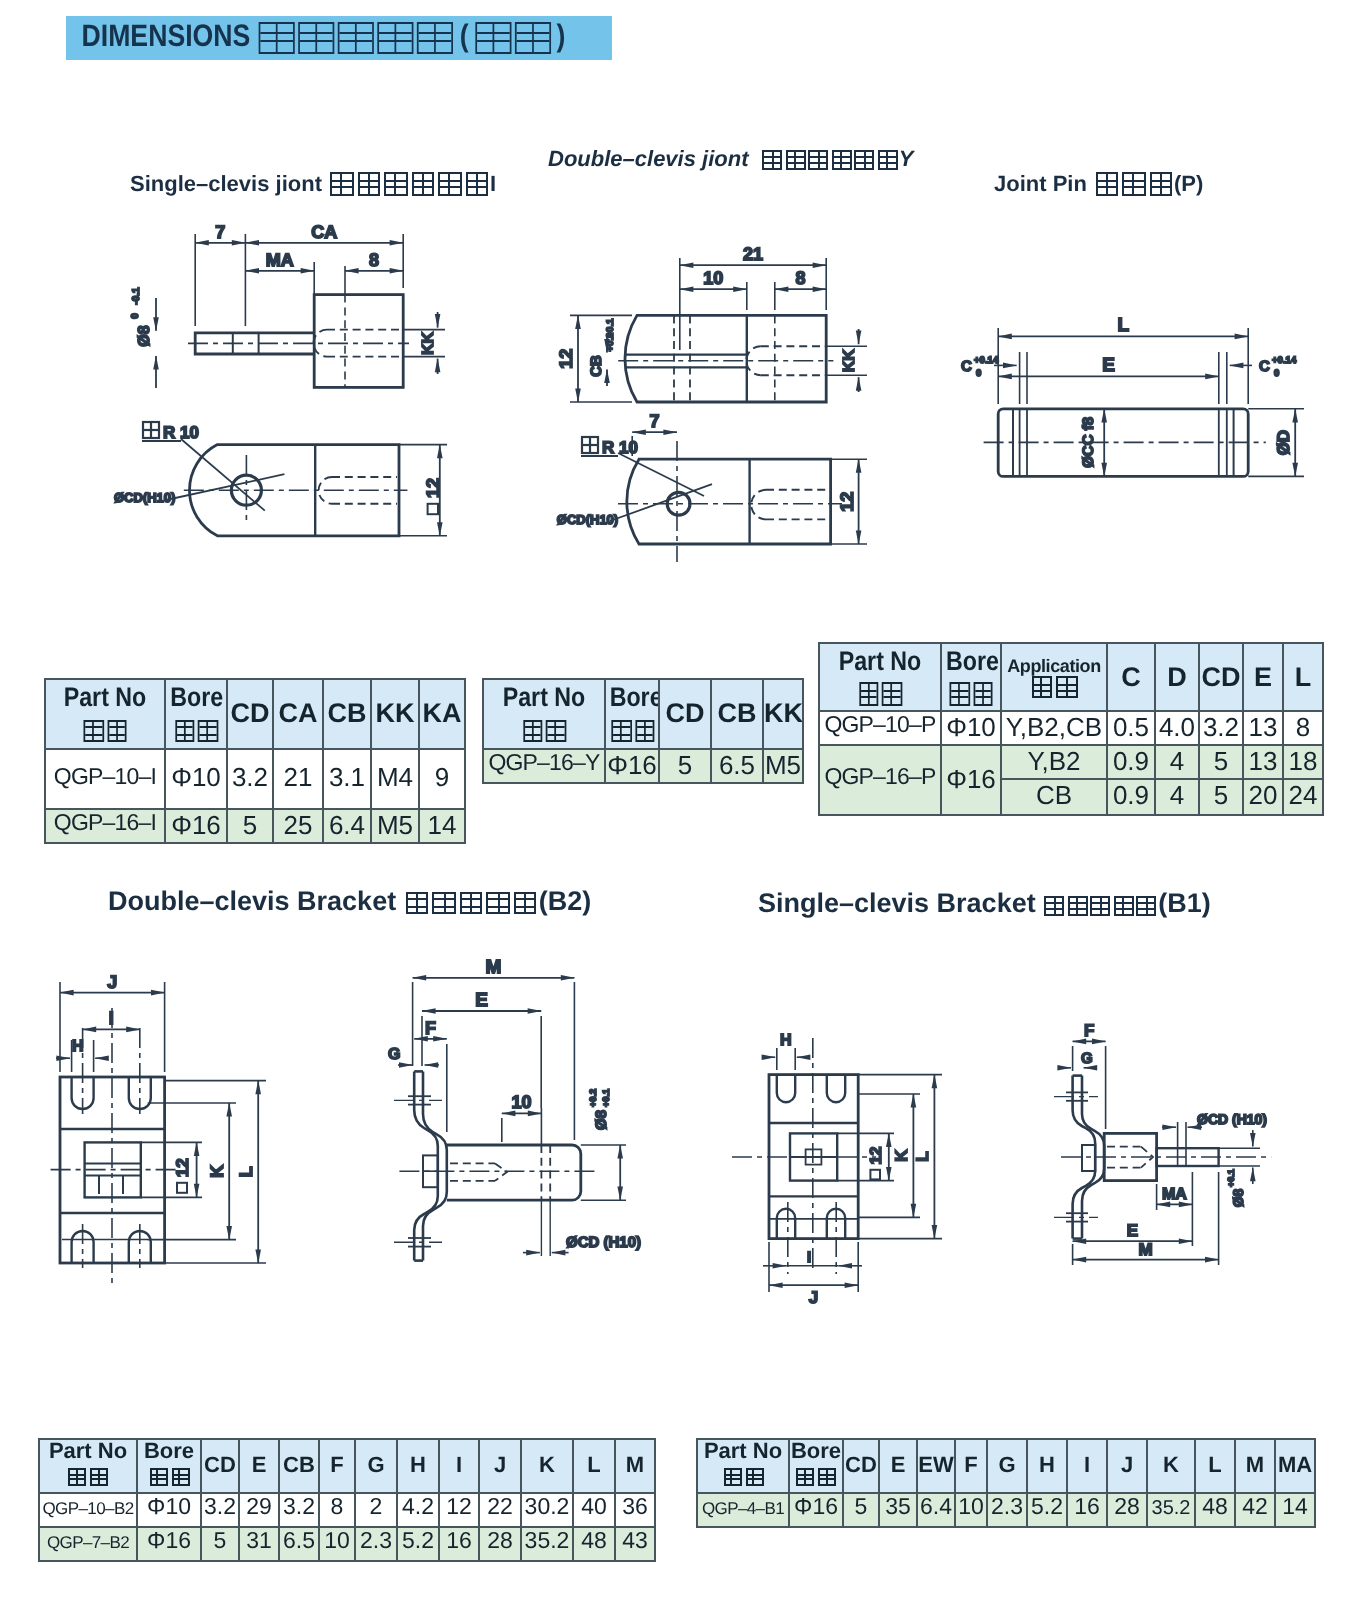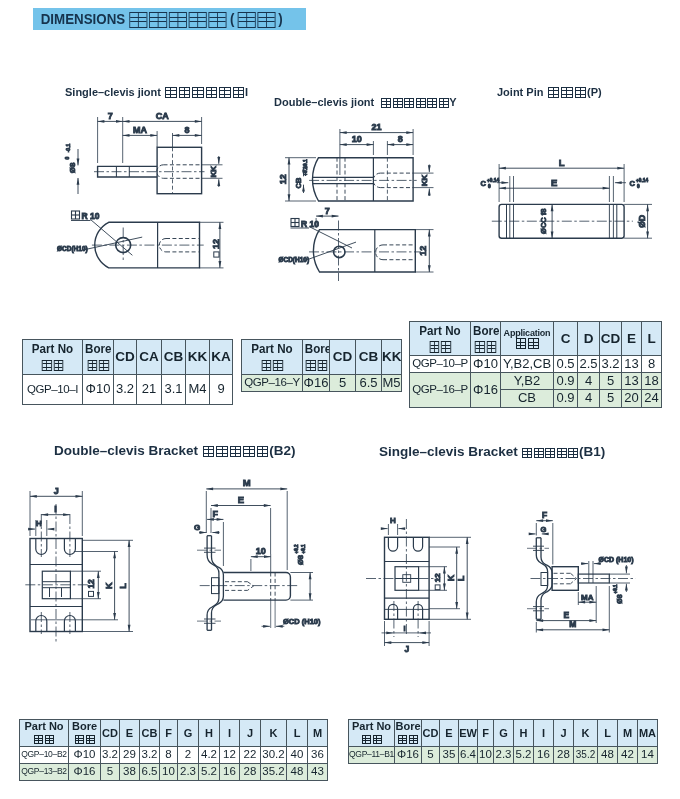--- a/index.html
+++ b/index.html
@@ -33,21 +33,21 @@
 .bt td.pn{font-size:8.5px;letter-spacing:-0.3px;margin-left:42px;}
 .bt td.ph{font-size:11px;}
 svg{position:absolute;left:0;top:0;}
 svg text{font-family:"Liberation Sans",sans-serif;fill:#2b3b4c;}
 </style>
 </head>
 <body>
 <div id="hdr" class="abs"><span class="t">DIMENSIONS <span class="h h14"><i></i></span><span class="h h14"><i></i></span><span class="h h14"><i></i></span><span class="h h14"><i></i></span><span class="h h14"><i></i></span><span style="padding:0 2.5px;">(</span><span class="h h14"><i></i></span><span class="h h14"><i></i></span><span style="padding:0 2.5px;">)</span></span></div>
 
 <div class="abs title" style="left:65px;top:86px;">Single–clevis jiont <span class="h h12"><i></i></span><span class="h h12"><i></i></span><span class="h h12"><i></i></span><span class="h h12"><i></i></span><span class="h h12"><i></i></span><span class="h h12"><i></i></span>I</div>
-<div class="abs title sm" style="left:274px;top:96px;">Double–clevis jiont&nbsp;&nbsp;<span class="h h12"><i></i></span><span class="h h12"><i></i></span><span class="h h12"><i></i></span><span class="h h12"><i></i></span><span class="h h12"><i></i></span><span class="h h12"><i></i></span>Y</div>
+<div class="abs title sm" style="left:274px;top:74px;font-style:italic;">Double–clevis jiont&nbsp;&nbsp;<span class="h h12"><i></i></span><span class="h h12"><i></i></span><span class="h h12"><i></i></span><span class="h h12"><i></i></span><span class="h h12"><i></i></span><span class="h h12"><i></i></span>Y</div>
 <div class="abs title" style="left:497px;top:86px;">Joint Pin <span class="h h12"><i></i></span><span class="h h12"><i></i></span><span class="h h12"><i></i></span>(P)</div>
 
 <div class="abs title2" style="left:54px;top:443px;">Double–clevis Bracket <span class="h h12"><i></i></span><span class="h h12"><i></i></span><span class="h h12"><i></i></span><span class="h h12"><i></i></span><span class="h h12"><i></i></span>(B2)</div>
 <div class="abs title2 sm" style="left:379px;top:444px;">Single–clevis Bracket <span class="h h12"><i></i></span><span class="h h12"><i></i></span><span class="h h12"><i></i></span><span class="h h12"><i></i></span><span class="h h12"><i></i></span>(B1)</div>
 
 <table class="abs t13" style="left:22px;top:339px;width:210px;">
 <colgroup>
       <col style="width:60px">
       <col style="width:31px">
       <col style="width:23px">
@@ -72,20 +72,29 @@
       </tr>
 <tr style="height:30px;">
         <td class="pn">QGP–10–I</td>
         <td>Φ10</td>
         <td>3.2</td>
         <td>21</td>
         <td>3.1</td>
         <td>M4</td>
         <td>9</td>
       </tr>
+<tr class="g" style="height:17px;">
+        <td class="pn">QGP–16–I</td>
+        <td>Φ16</td>
+        <td>5</td>
+        <td>25</td>
+        <td>6.4</td>
+        <td>M5</td>
+        <td>14</td>
+      </tr>
 </tbody>
   </table>
 
 <table class="abs t13" style="left:241px;top:339px;width:160px;">
 <colgroup>
       <col style="width:61px">
       <col style="width:27px">
       <col style="width:26px">
       <col style="width:26px">
       <col style="width:20px">
@@ -136,21 +145,21 @@
         <td>D</td>
         <td>CD</td>
         <td>E</td>
         <td>L</td>
       </tr>
 <tr style="height:17px;">
         <td class="pn">QGP–10–P</td>
         <td>Φ10</td>
         <td>Y,B2,CB</td>
         <td>0.5</td>
-        <td>2.5</td>
+        <td>4.0</td>
         <td>3.2</td>
         <td>13</td>
         <td>8</td>
       </tr>
 <tr class="g" style="height:17px;">
         <td class="pn" rowspan="2">QGP–16–P</td>
         <td rowspan="2">Φ16</td>
         <td>Y,B2</td>
         <td>0.9</td>
         <td>4</td>
@@ -210,24 +219,24 @@
         <td>8</td>
         <td>2</td>
         <td>4.2</td>
         <td>12</td>
         <td>22</td>
         <td>30.2</td>
         <td>40</td>
         <td>36</td>
       </tr>
 <tr class="g" style="height:17px;">
-        <td class="pn">QGP–13–B2</td>
+        <td class="pn">QGP–7–B2</td>
         <td>Φ16</td>
         <td>5</td>
-        <td>38</td>
+        <td>31</td>
         <td>6.5</td>
         <td>10</td>
         <td>2.3</td>
         <td>5.2</td>
         <td>16</td>
         <td>28</td>
         <td>35.2</td>
         <td>48</td>
         <td>43</td>
       </tr>
@@ -262,21 +271,21 @@
         <td>G</td>
         <td>H</td>
         <td>I</td>
         <td>J</td>
         <td>K</td>
         <td>L</td>
         <td>M</td>
         <td>MA</td>
       </tr>
 <tr class="g" style="height:17px;">
-        <td class="pn">QGP–11–B1</td>
+        <td class="pn">QGP–4–B1</td>
         <td>Φ16</td>
         <td>5</td>
         <td>35</td>
         <td>6.4</td>
         <td>10</td>
         <td>2.3</td>
         <td>5.2</td>
         <td>16</td>
         <td>28</td>
         <td style="font-size:10px;">35.2</td>

